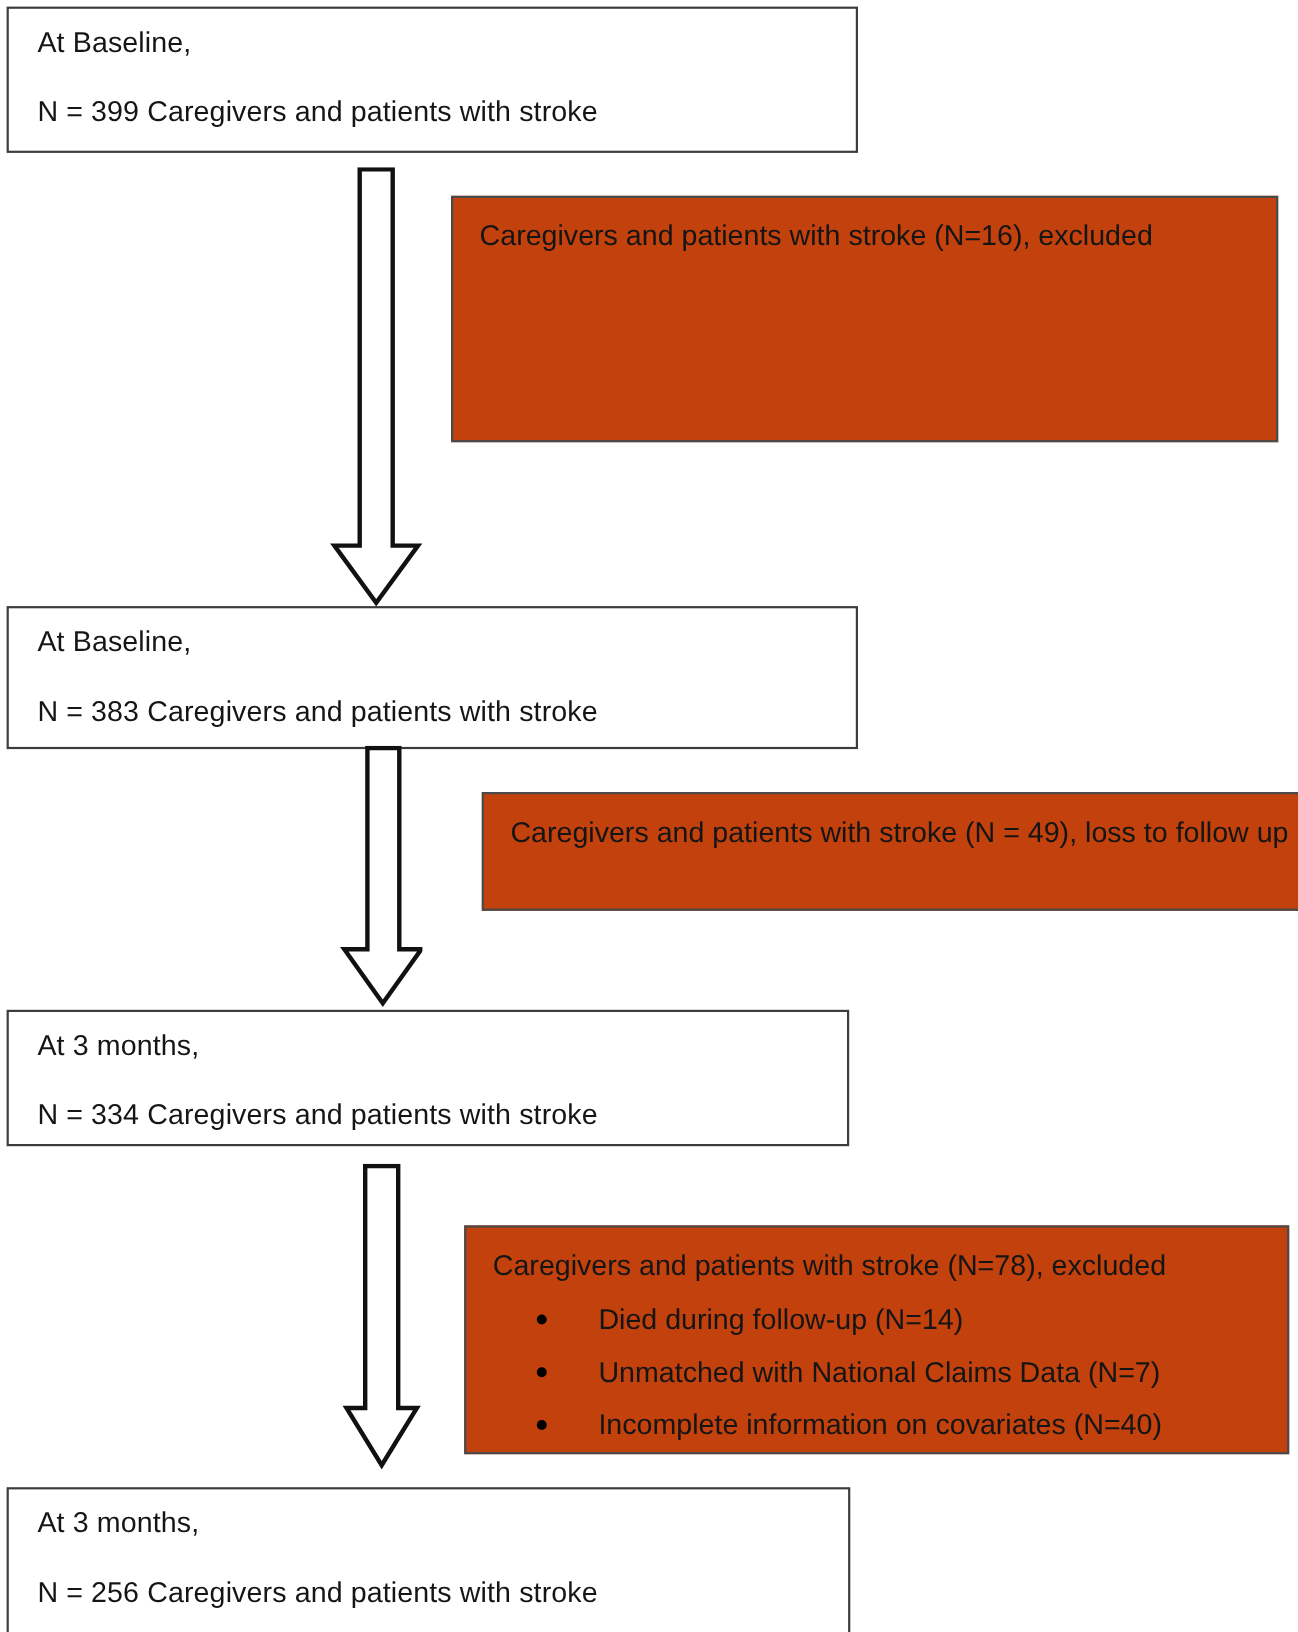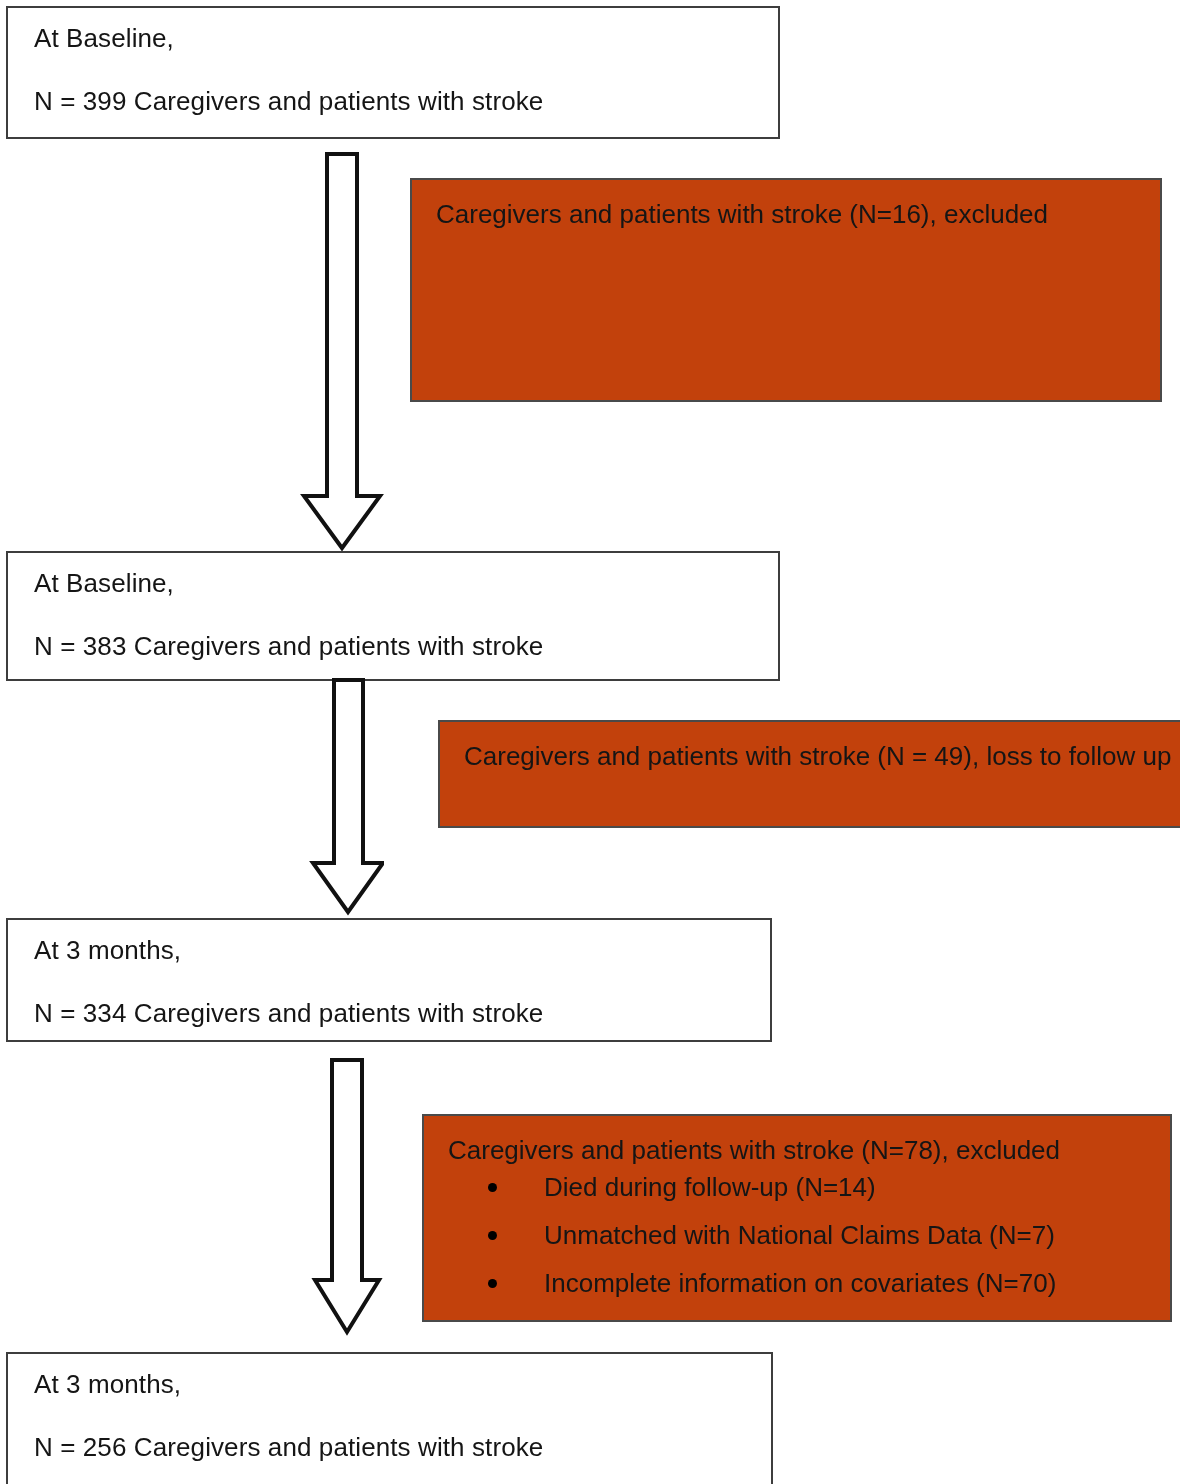--- a/index.html
+++ b/index.html
@@ -152,32 +152,32 @@
   </div>
 
   <div class="arrow" style="left:300px; top:1058px; width:84px; height:278px;">
     <svg width="84" height="278" viewBox="0 0 84 278" xmlns="http://www.w3.org/2000/svg">
       <polygon points="32,2 62,2 62,222 79,222 47,274 15,222 32,222" fill="#ffffff" stroke="#111111" stroke-width="4" stroke-linejoin="miter"></polygon>
     </svg>
   </div>
 
   <div class="side-box" style="left:422px; top:1082px; width:750px; height:208px;margin-top:32px;">
     <div class="side-head">Caregivers and patients with stroke (N=78), excluded</div>
-    <ul class="bullets" style="left:58px; top:58px;">
+    <ul class="bullets" style="left:58px; top:70px;">
       <li>
         <span class="dot"></span>
         <span>Died during follow-up (N=14)</span>
       </li>
       <li>
         <span class="dot"></span>
         <span>Unmatched with National Claims Data (N=7)</span>
       </li>
       <li>
         <span class="dot"></span>
-        <span>Incomplete information on covariates (N=70)</span>
+        <span>Incomplete information on covariates (N=40)</span>
       </li>
     </ul>
   </div>
 
   <div class="node-box" style="left:6px; top:1352px; width:767px; height:140px;">
     <div class="node-inner">
       <div class="line l1">At 3 months,</div>
       <div class="line">N = 256 Caregivers and patients with stroke</div>
     </div>
   </div>

